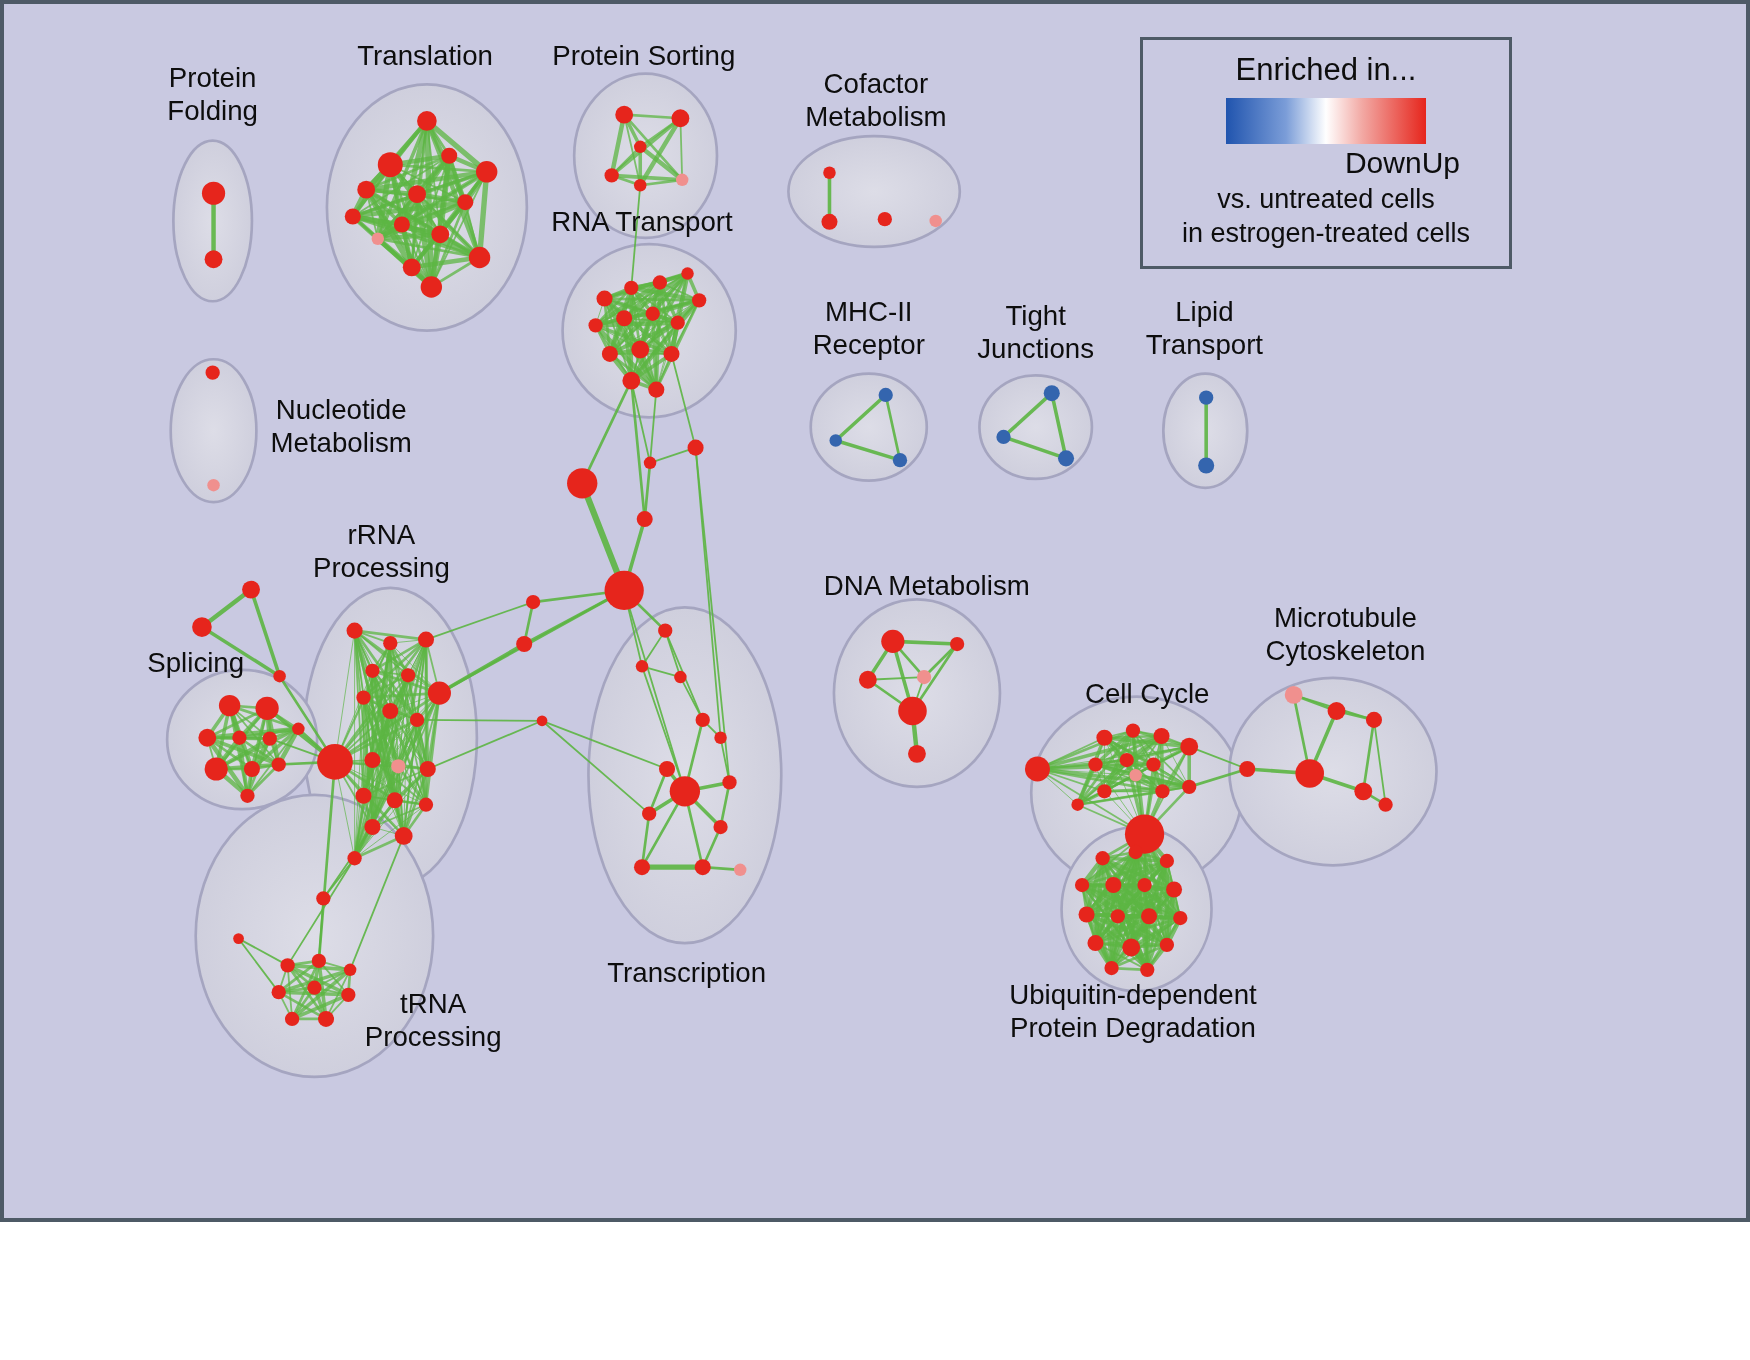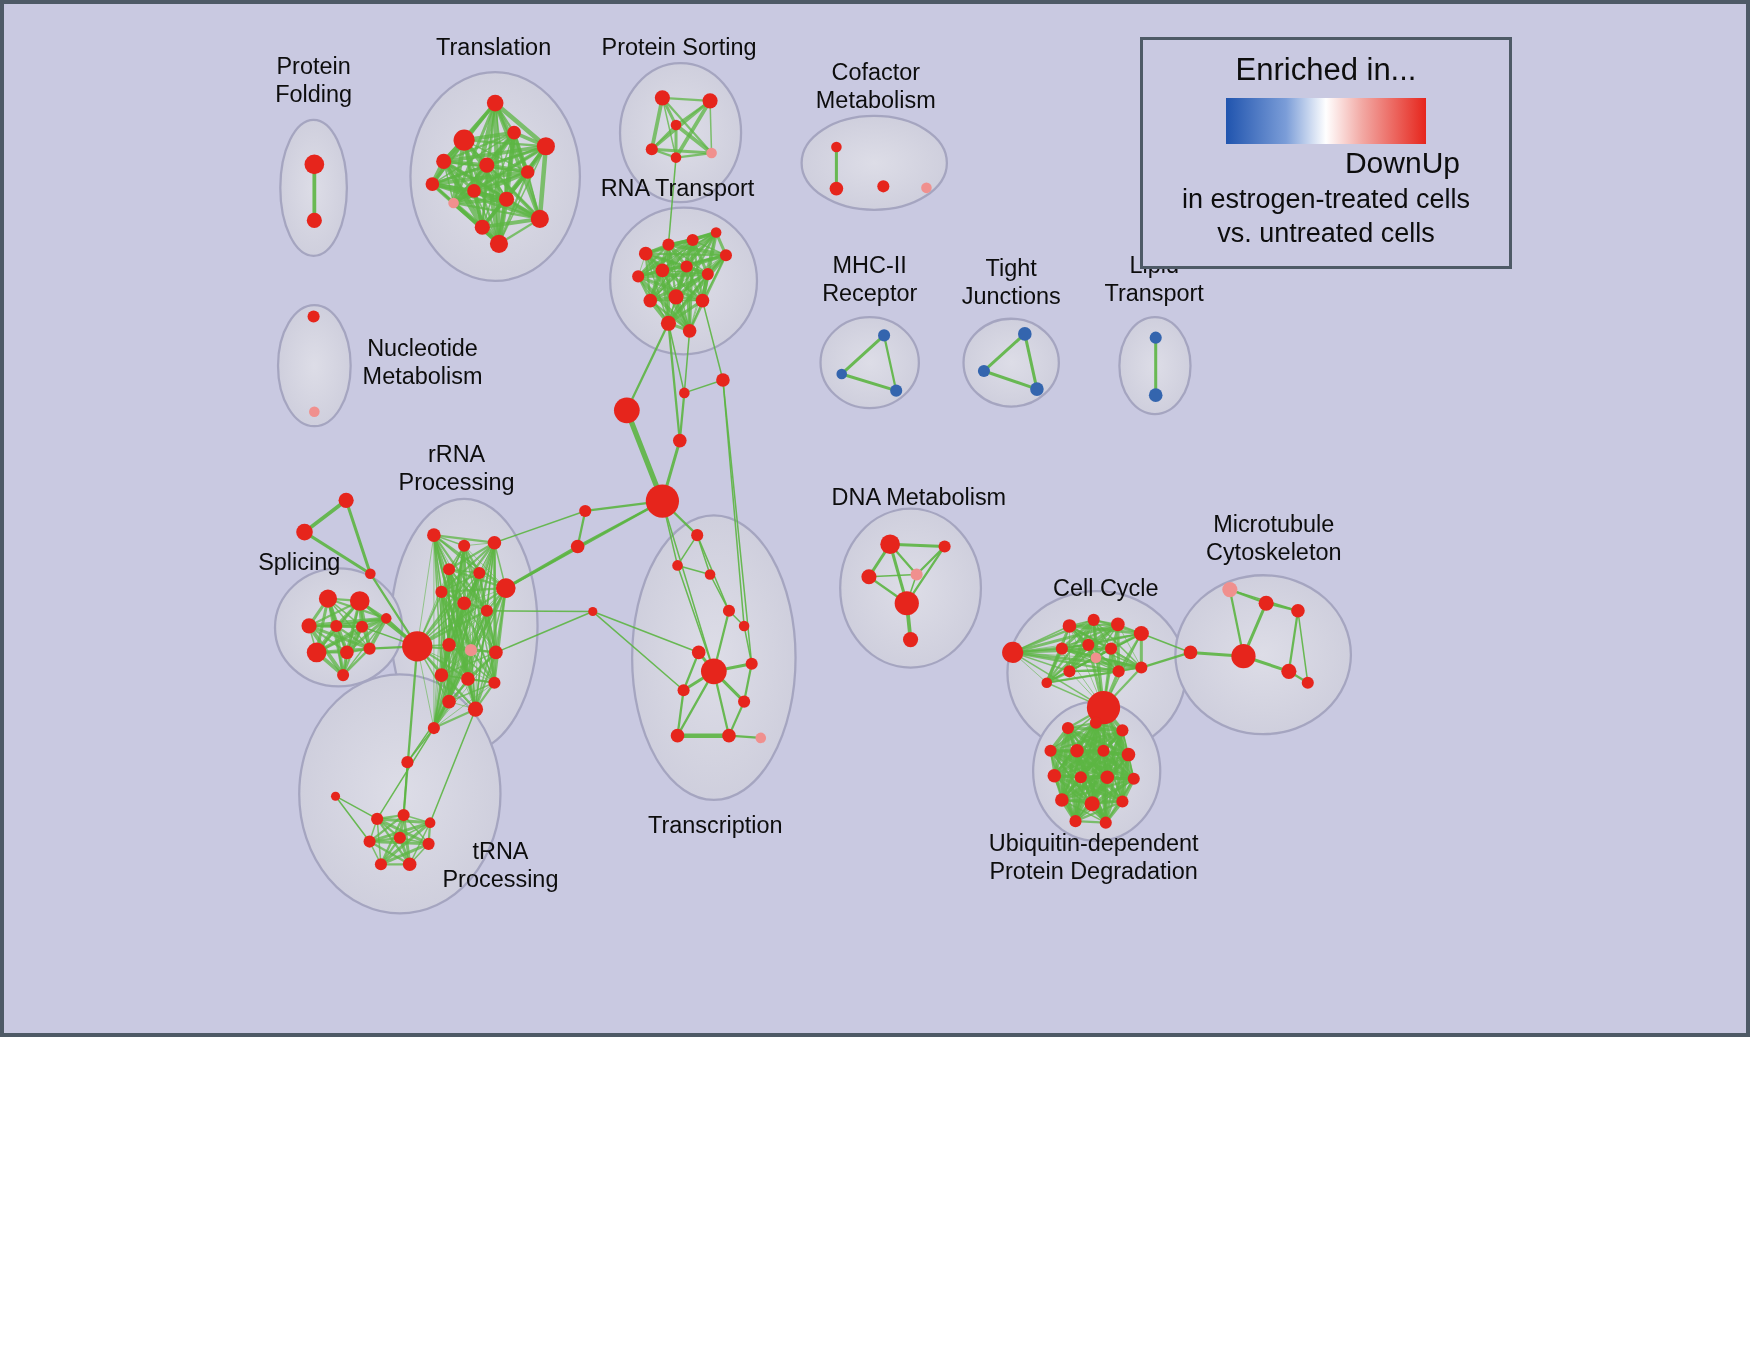--- a/index.html
+++ b/index.html
@@ -1,18 +1,18 @@
 <!DOCTYPE html>
 <html style="--bg: #c9c9e1; --frame: #4e5a66;"><head>
 <meta charset="utf-8">
 <title>Enrichment Map</title>
 <style>
   html,body{margin:0;padding:0;background:#ffffff;}
   body{font-family:"Liberation Sans",sans-serif;}
-  .figure{position:relative;width:1750px;height:1037px;box-sizing:border-box;
+  .figure{position:relative;width:1750px;height:1222px;box-sizing:border-box;
           border:4px solid var(--frame,#4e5a66);background:var(--bg,#c9c9e1);overflow:hidden;}
   #network{position:absolute;left:0;top:0;width:100%;height:100%;}
   #network text{font-family:"Liberation Sans",sans-serif;}
   .legend{position:absolute;left:1136px;top:33px;width:372px;height:232px;box-sizing:border-box;
           border:3px solid var(--frame,#4e5a66);background:var(--bg,#c9c9e1);
           display:flex;flex-direction:column;align-items:center;padding-top:12px;z-index:5;}
   .legend-title{font-size:31px;color:#0d0d0d;}
   .legend-bar{width:200px;height:46px;margin-top:10px;}
   .legend-updown{width:268px;display:flex;justify-content:flex-end;font-size:30px;margin-top:2px;color:#0d0d0d;}
   .legend-caption{font-size:27px;color:#0d0d0d;line-height:34px;margin-top:2px;text-align:center;}
@@ -990,17 +990,17 @@
     </svg>
 
   <div class="legend">
     <div class="legend-title">Enriched in...</div>
     <div class="legend-bar" style="background: linear-gradient(90deg, rgb(32, 84, 174) 0%, rgb(123, 157, 216) 30%, rgb(255, 255, 255) 50%, rgb(242, 169, 164) 68%, rgb(230, 37, 28) 100%);"></div>
     <div class="legend-updown">
       <span>Down</span>
       <span>Up</span>
     </div>
     <div class="legend-caption">
+      <div>vs. untreated cells</div>
       <div>in estrogen-treated cells</div>
-      <div>vs. untreated cells</div>
     </div>
   </div>
 </div>
 
 </body></html>

